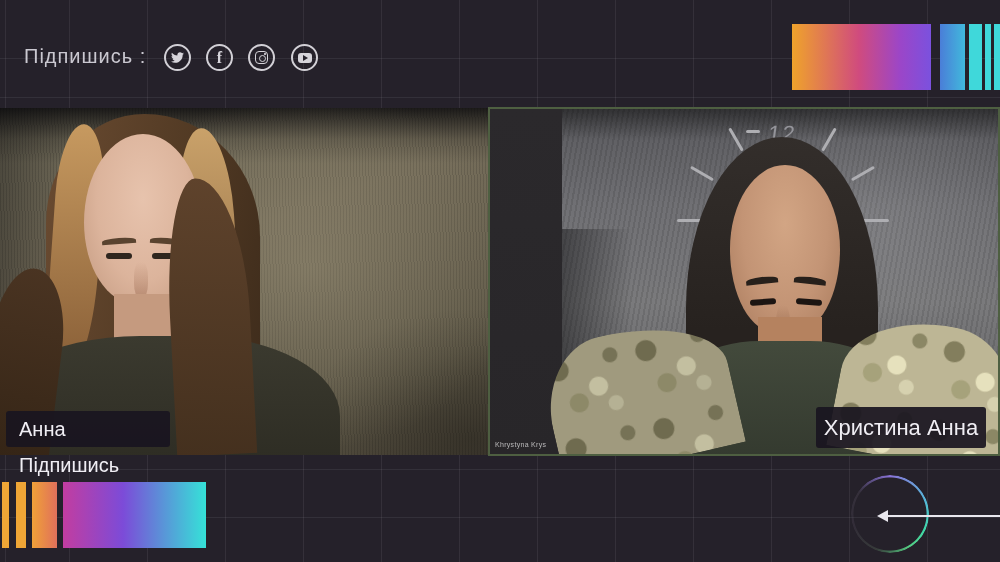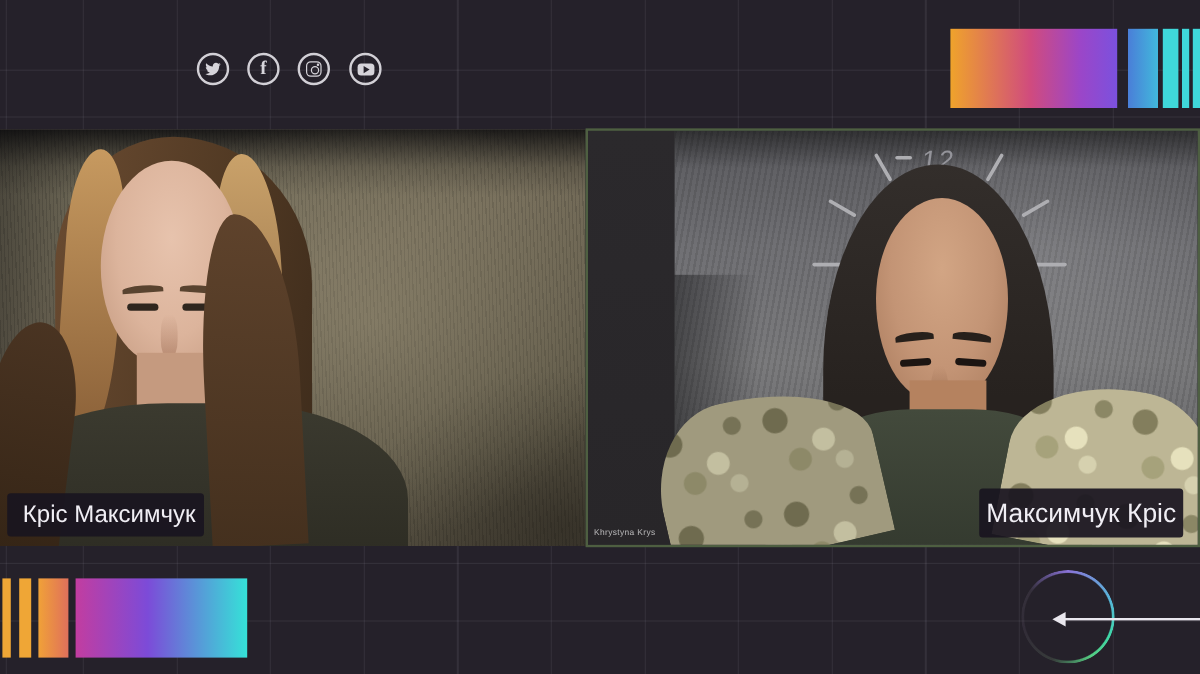--- a/index.html
+++ b/index.html
@@ -152,20 +152,21 @@
   <div class="bar tr-block"></div>
   <div class="bar tr-s1"></div>
   <div class="bar tr-s2"></div>
   <div class="bar tr-s3"></div>
   <div class="bar tr-s4"></div>
   <div class="bar bl-s1"></div>
   <div class="bar bl-s2"></div>
   <div class="bar bl-s3"></div>
   <div class="bar bl-block"></div>
 
+  <div class="subscribe-label">Підпишись :</div>
   <div class="soc" style="left:164px">
     <svg width="13" height="13" viewBox="0 0 24 24" fill="#d6d4da">
       <path d="M23.95 4.57c-.88.39-1.83.65-2.82.77 1.01-.61 1.79-1.57 2.16-2.72-.95.56-2 .96-3.13 1.18C19.27 2.84 18 2.24 16.58 2.24c-2.72 0-4.92 2.2-4.92 4.92 0 .39.04.76.13 1.12C7.69 8.09 4.07 6.13 1.64 3.16c-.43.72-.67 1.56-.67 2.47 0 1.71.87 3.21 2.19 4.1-.81-.03-1.57-.25-2.23-.62v.06c0 2.39 1.69 4.37 3.95 4.83-.41.11-.85.17-1.3.17-.31 0-.61-.03-.91-.09.63 1.95 2.44 3.38 4.6 3.42-1.68 1.32-3.81 2.1-6.1 2.1-.39 0-.78-.02-1.17-.07 2.19 1.39 4.77 2.21 7.56 2.21 9.05 0 14-7.5 14-13.99 0-.21 0-.42-.02-.63.96-.69 1.8-1.56 2.46-2.55z"></path>
     </svg>
   </div>
   <div class="soc" style="left:206px">
     <span class="fb-f">f</span>
   </div>
   <div class="soc" style="left:248px">
     <div class="ig-sq"></div>
@@ -219,20 +220,20 @@
     <div class="abs rw-nose"></div>
     <div class="abs rw-neck"></div>
     <div class="abs rw-mouth"></div>
     <div class="abs rw-torso"></div>
     <div class="abs rw-camo-l camo"></div>
     <div class="abs rw-camo-r camo"></div>
 
     <div class="rw-watermark">Khrystyna Krys</div>
   </div>
 
-  <div class="name-label name-left">Кріс Максимчук</div>
-  <div class="name-label name-right">Максимчук Кріс</div>
+  <div class="name-label name-left">Анна Підпишись</div>
+  <div class="name-label name-right">Христина Анна</div>
 
   <div class="cta-ring"></div>
   <div class="cta-line"></div>
   <div class="cta-head"></div>
 
 </div>
 
 </body></html>

